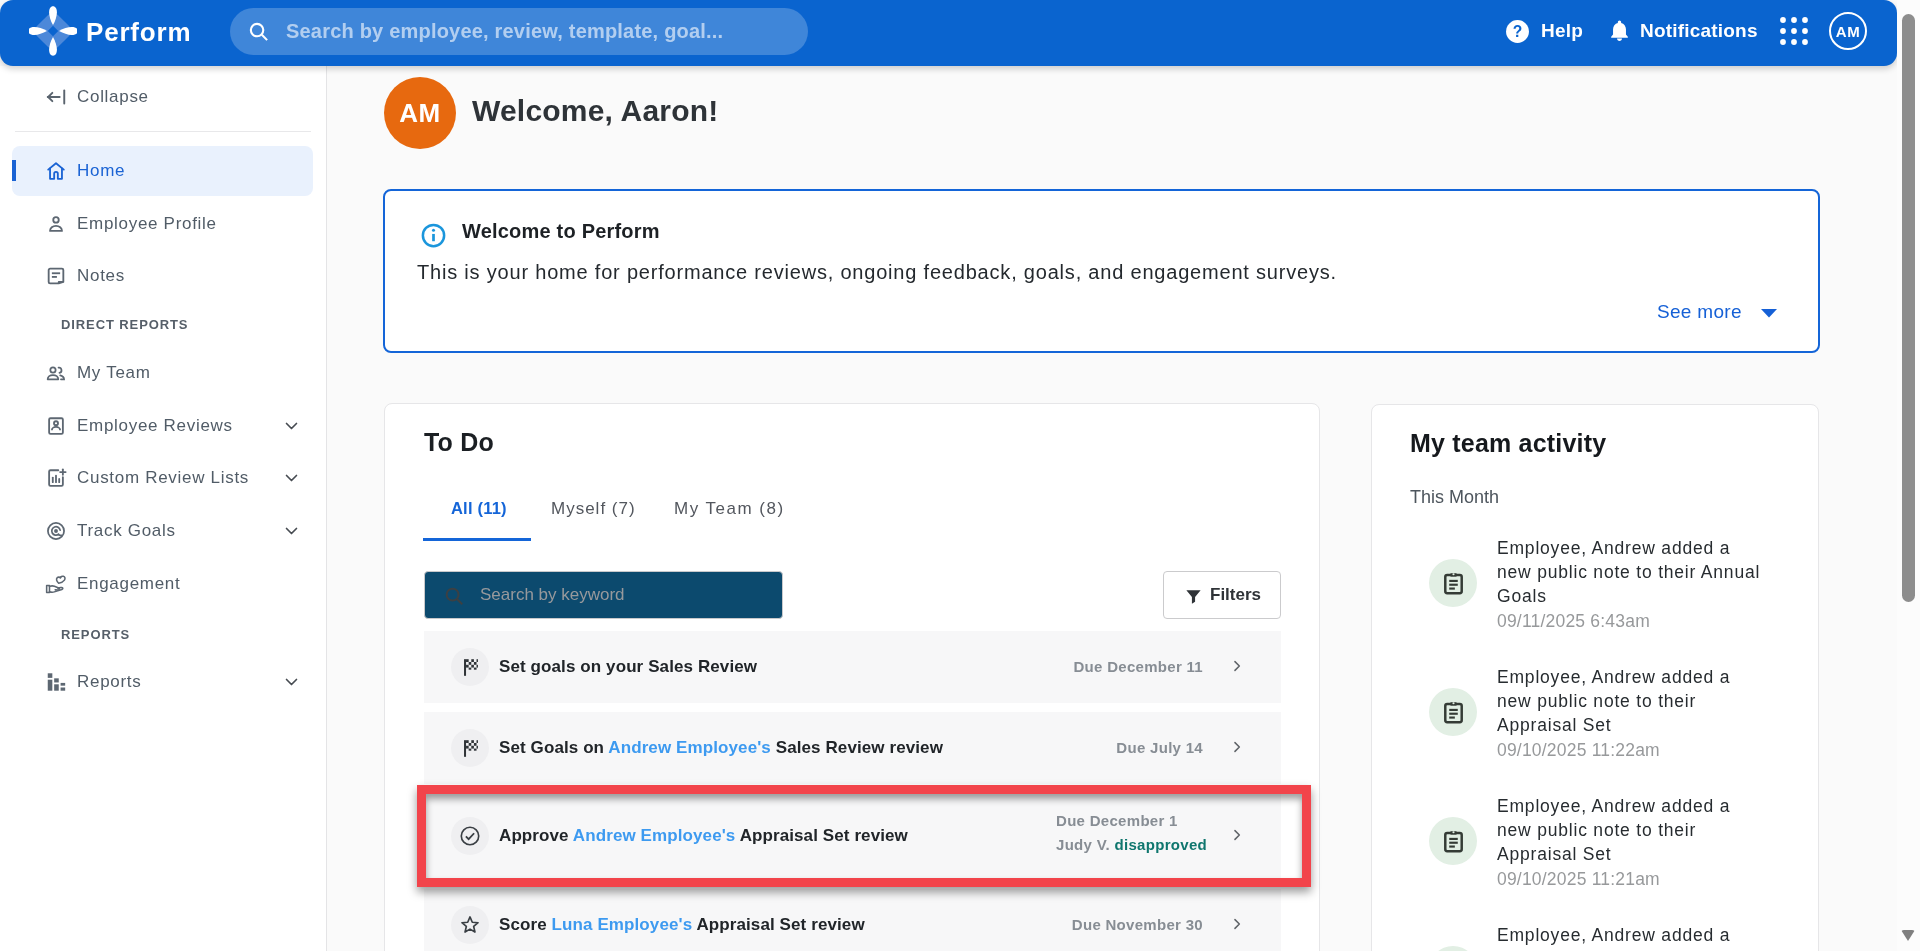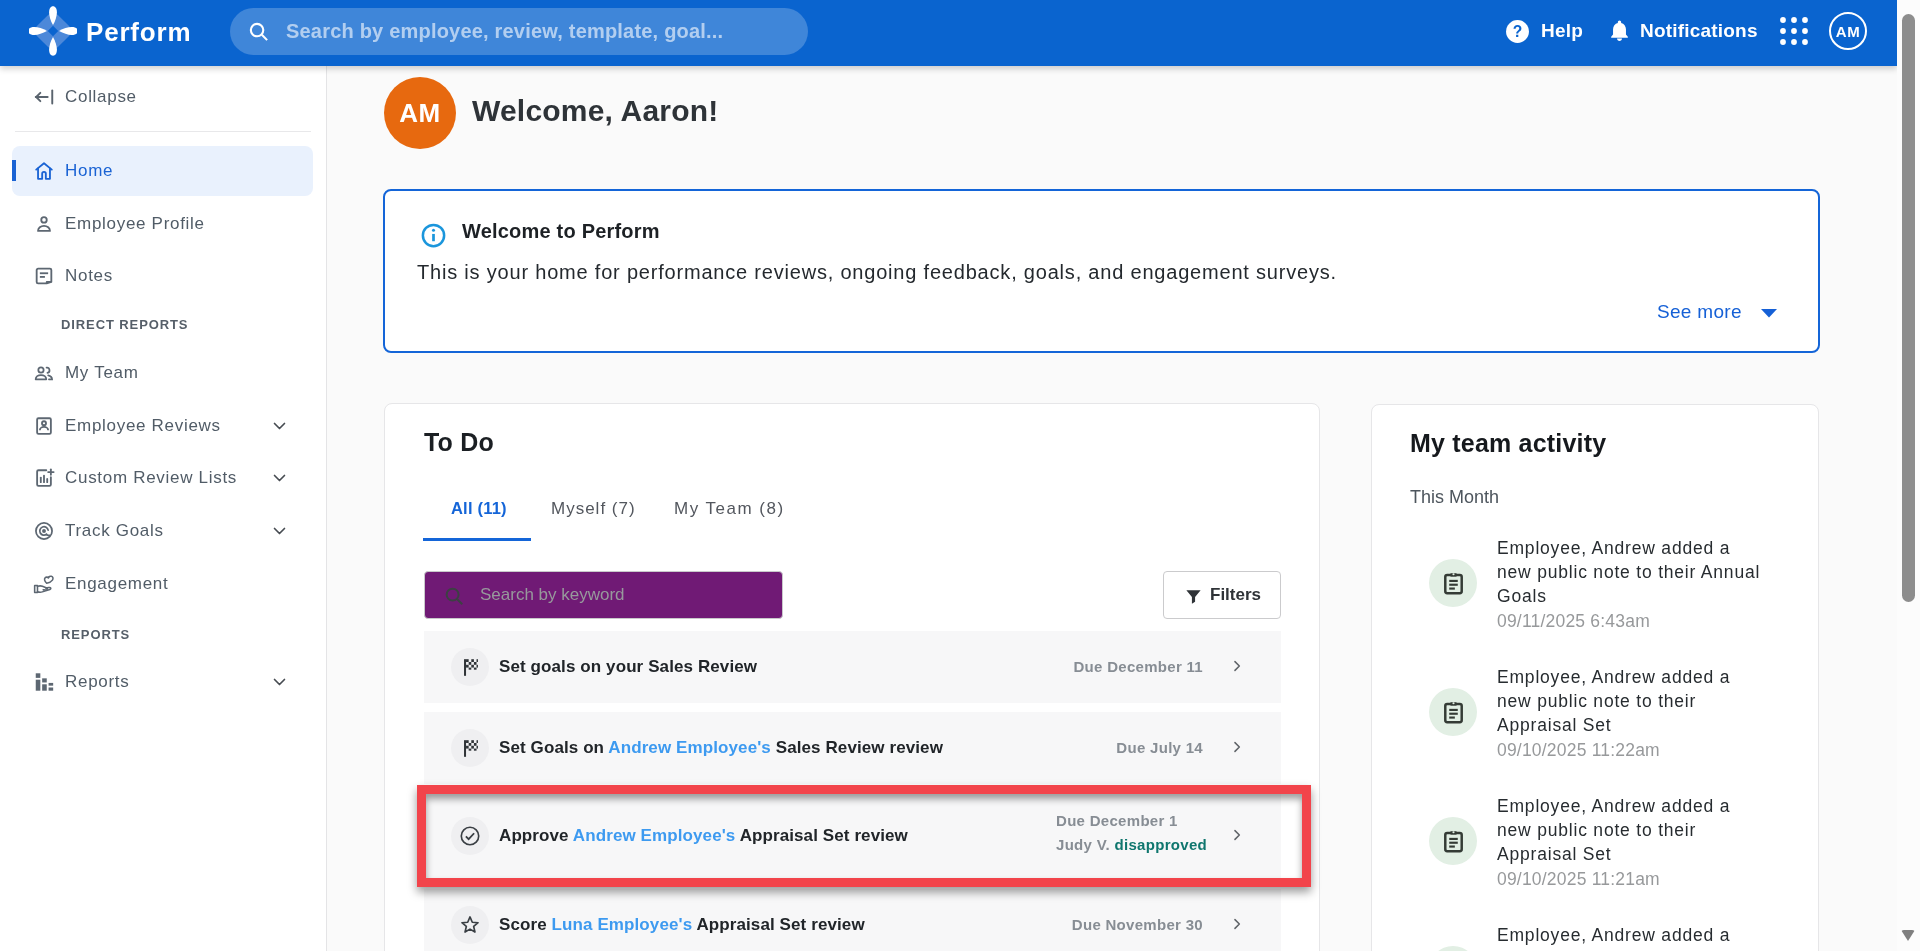--- a/index.html
+++ b/index.html
@@ -1,35 +1,35 @@
 <!DOCTYPE html>
 <html><head>
 <meta charset="utf-8">
 <style>
 * { margin:0; padding:0; box-sizing:border-box; }
 html,body { width:1920px; height:951px; overflow:hidden; }
 body { font-family:"Liberation Sans", sans-serif; background:#fafafa; position:relative; }
 .abs { position:absolute; }
 
 
-#topbar { position:absolute; left:0; top:0; width:1897px; height:66px; background:#0a64cf; box-shadow:0 3px 6px rgba(0,0,0,0.18); z-index:20; }
+#topbar { position:absolute; left:0; top:0; width:1897px; height:66px; background:#0a64cf; box-shadow:0 3px 6px rgba(0,0,0,0.18); z-index:20;border-radius:13px; }
 #logoTxt { position:absolute; left:86px; top:17px; color:#fff; font-size:26px; font-weight:600; letter-spacing:0.8px; }
 #searchPill { position:absolute; left:230px; top:8px; width:578px; height:47px; border-radius:24px; background:rgba(255,255,255,0.22); }
 #searchPill .ph { position:absolute; left:56px; top:12px; font-size:20px; font-weight:600; color:rgba(255,255,255,0.60); letter-spacing:0.2px; }
 .tb-ico { position:absolute; top:0; height:62px; display:flex; align-items:center; }
 .tb-label { color:#fff; font-size:19px; font-weight:700; letter-spacing:0.2px; }
 
 
 #scrollzone { position:absolute; left:1897px; top:0; width:23px; height:951px; background:#fcfcfc; z-index:30; }
 #scrollthumb { position:absolute; left:5px; top:14px; width:13px; height:588px; border-radius:7px; background:#8d8d8d; }
 #scrollarrow { position:absolute; left:4px; top:930px; width:0; height:0; border-left:7px solid transparent; border-right:7px solid transparent; border-top:11px solid #7f7f7f; border-radius:3px; }
 
 
 #sidebar { position:absolute; left:0; top:66px; width:327px; height:885px; background:#fff; border-right:1px solid #e4e4e6; z-index:10; }
-.nav-item { position:absolute; left:0; width:342px; height:50px;padding-left:8px; }
+.nav-item { position:absolute; left:12px; width:342px; height:50px;padding-left:8px; }
 .nav-ico { position:absolute; left:33px; top:50%; transform:translateY(-50%); width:22px; height:22px; }
 .nav-txt { position:absolute; left:65px; top:50%; transform:translateY(-50%); font-size:17px; color:#515c67; letter-spacing:0.7px; }
 .nav-chev { position:absolute; left:271px; top:50%; transform:translateY(-50%); width:17px; height:17px; }
 .nav-label { position:absolute; left:61px; font-size:13px; font-weight:700; color:#565f69; letter-spacing:0.9px; }
 #homeItem { position:absolute; left:12px; top:146px; width:301px; height:50px; background:#e9f1fd; border-radius:8px; z-index:10; }
 #homeBar { position:absolute; left:12px; top:160px; width:4px; height:21px; background:#1a63d4; z-index:11; }
 
 
 #main { position:absolute; left:328px; top:62px; width:1569px; height:889px; background:#fafafa; }
 #avatar { position:absolute; left:384px; top:77px; width:72px; height:72px; border-radius:50%; background:#e7690f; color:#fff; font-size:26px; font-weight:700; display:flex; align-items:center; justify-content:center; letter-spacing:0.5px; }
@@ -37,21 +37,21 @@
 
 #banner { position:absolute; left:383px; top:189px; width:1437px; height:164px; background:#fff; border:2px solid #1465d8; border-radius:8px; }
 #bannerTitle { position:absolute; left:462px; top:220px; font-size:20px; font-weight:700; color:#1d2125; letter-spacing:0.2px; }
 #bannerBody { position:absolute; left:417px; top:261px; font-size:20px; color:#24292e; letter-spacing:0.8px; }
 #seeMore { position:absolute; left:1657px; top:301px; font-size:19px; font-weight:400; color:#1560d6; letter-spacing:0.3px; }
 
 #todoCard { position:absolute; left:384px; top:403px; width:936px; height:560px; background:#fff; border:1px solid #e6e6e8; border-radius:8px; }
 #todoTitle { position:absolute; left:424px; top:428px; font-size:25px; font-weight:700; color:#1b1f23; letter-spacing:0.2px; }
 .tab { position:absolute; top:499px; font-size:17px; letter-spacing:0.2px; }
 #tabUnderline { position:absolute; left:423px; top:538px; width:108px; height:3px; background:#1465d8; }
-#searchBox { position:absolute; left:424px; top:571px; width:359px; height:48px; background:#701a75; border:1px solid #c9c9cb; border-radius:4px; }
+#searchBox { position:absolute; left:424px; top:571px; width:359px; height:48px; background:#0c4a6e; border:1px solid #c9c9cb; border-radius:4px; }
 #searchBox .ph { position:absolute; left:55px; top:13px; font-size:17px; color:#97999c; }
 #filtersBtn { position:absolute; left:1163px; top:571px; width:118px; height:48px; background:#fff; border:1px solid #cbcbcd; border-radius:4px; }
 #filtersBtn .lbl { position:absolute; left:46px; top:13px; font-size:17px; font-weight:700; color:#2f3337; }
 
 .todo-row { position:absolute; left:424px; width:857px; background:#f7f7f8; }
 .row-ico { position:absolute; left:27px; width:38px; height:38px; border-radius:50%; background:#efeff1; display:flex; align-items:center; justify-content:center; }
 .row-txt { position:absolute; left:75px; font-size:17px; font-weight:700; color:#212529; letter-spacing:0.1px; }
 .row-txt .lnk { color:#3d9af0; }
 .row-due { position:absolute; right:78px; font-size:15px; font-weight:700; color:#878d94; text-align:right; letter-spacing:0.3px; }
 .row-chev { position:absolute; left:806px; width:14px; height:14px; }

